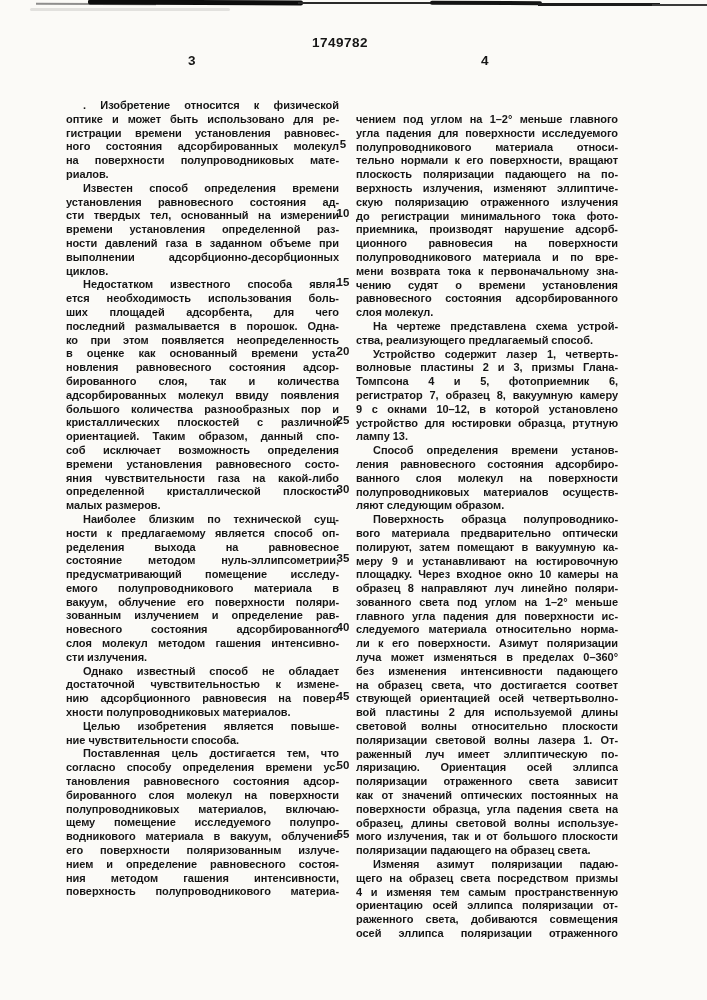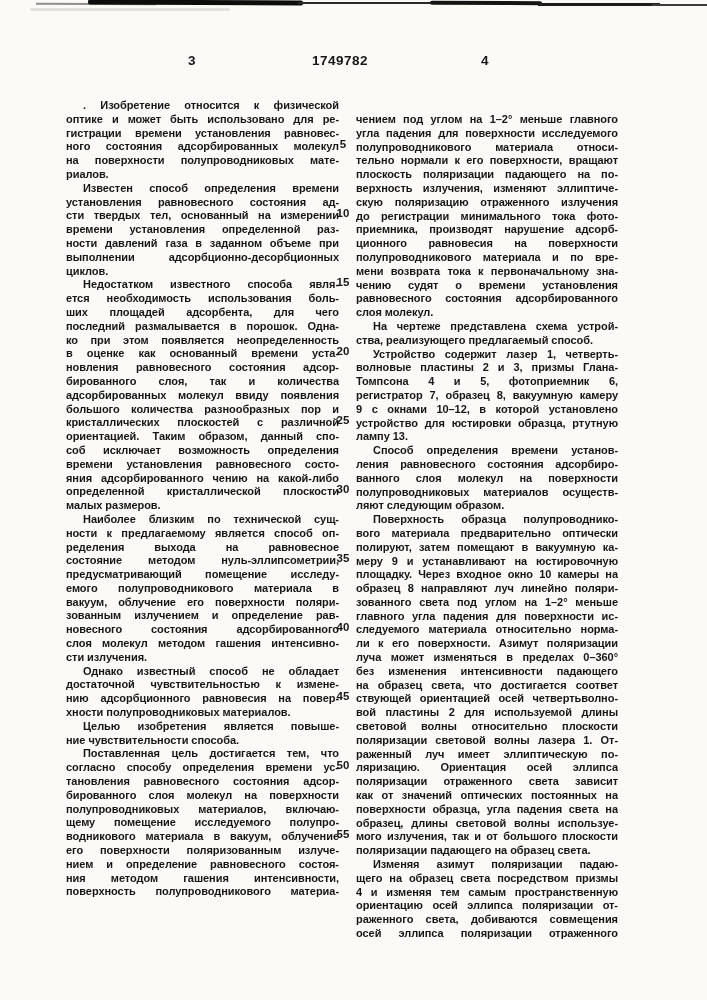--- a/index.html
+++ b/index.html
@@ -24,21 +24,21 @@
   .s2{left:88px;top:0px;width:215px;height:5px;background:#0d0d0d;border-radius:2px;transform:rotate(.25deg);}
   .s3{left:298px;top:2px;width:138px;height:2px;background:#2a2a2a;}
   .s4{left:430px;top:1px;width:112px;height:4px;background:#141414;border-radius:2px;transform:rotate(.2deg);}
   .s5{left:538px;top:3px;width:122px;height:3px;background:#1c1c1c;}
   .s6{left:652px;top:4px;width:55px;height:2px;background:#3a3a3a;}
   .s7{left:30px;top:8px;width:200px;height:3px;background:#8a8a8a;opacity:.22;border-radius:2px;}
 
   
   .pg{position:absolute;font-weight:700;font-size:13.5px;letter-spacing:.5px;}
   .pg-left{left:188px;top:53px;}
-  .patent{left:312px;top:53px;}
+  .patent{left:312px;top:35px;}
   .pg-right{left:481px;top:53px;}
 
   
   .col{
     position:absolute;top:99px;
     font-size:11px;font-weight:700;
     line-height:13.8px;
     letter-spacing:-0.05px;
   }
   .col-left{left:66px;width:273px;}
@@ -101,21 +101,21 @@
       <div class="tline">ко при этом появляется неопределенность</div>
       <div class="tline">в оценке как основанный времени уста-</div>
       <div class="tline">новления равновесного состояния адсор-</div>
       <div class="tline">бированного слоя, так и количества</div>
       <div class="tline">адсорбированных молекул ввиду появления</div>
       <div class="tline">большого количества разнообразных пор и</div>
       <div class="tline">кристаллических плоскостей с различной</div>
       <div class="tline">ориентацией. Таким образом, данный спо-</div>
       <div class="tline">соб исключает возможность определения</div>
       <div class="tline">времени установления равновесного состо-</div>
-      <div class="tline">яния адсорбированного чению на какой-либо</div>
+      <div class="tline">яния чувствительности газа на какой-либо</div>
       <div class="tline">определенной кристаллической плоскости</div>
       <div class="tline pend">малых размеров.</div>
       <div class="tline ind">Наиболее близким по технической сущ-</div>
       <div class="tline">ности к предлагаемому является способ оп-</div>
       <div class="tline">ределения выхода на равновесное</div>
       <div class="tline">состояние методом нуль-эллипсометрии,</div>
       <div class="tline">предусматривающий помещение исследу-</div>
       <div class="tline">емого полупроводникового материала в</div>
       <div class="tline">вакуум, облучение его поверхности поляри-</div>
       <div class="tline">зованным излучением и определение рав-</div>

